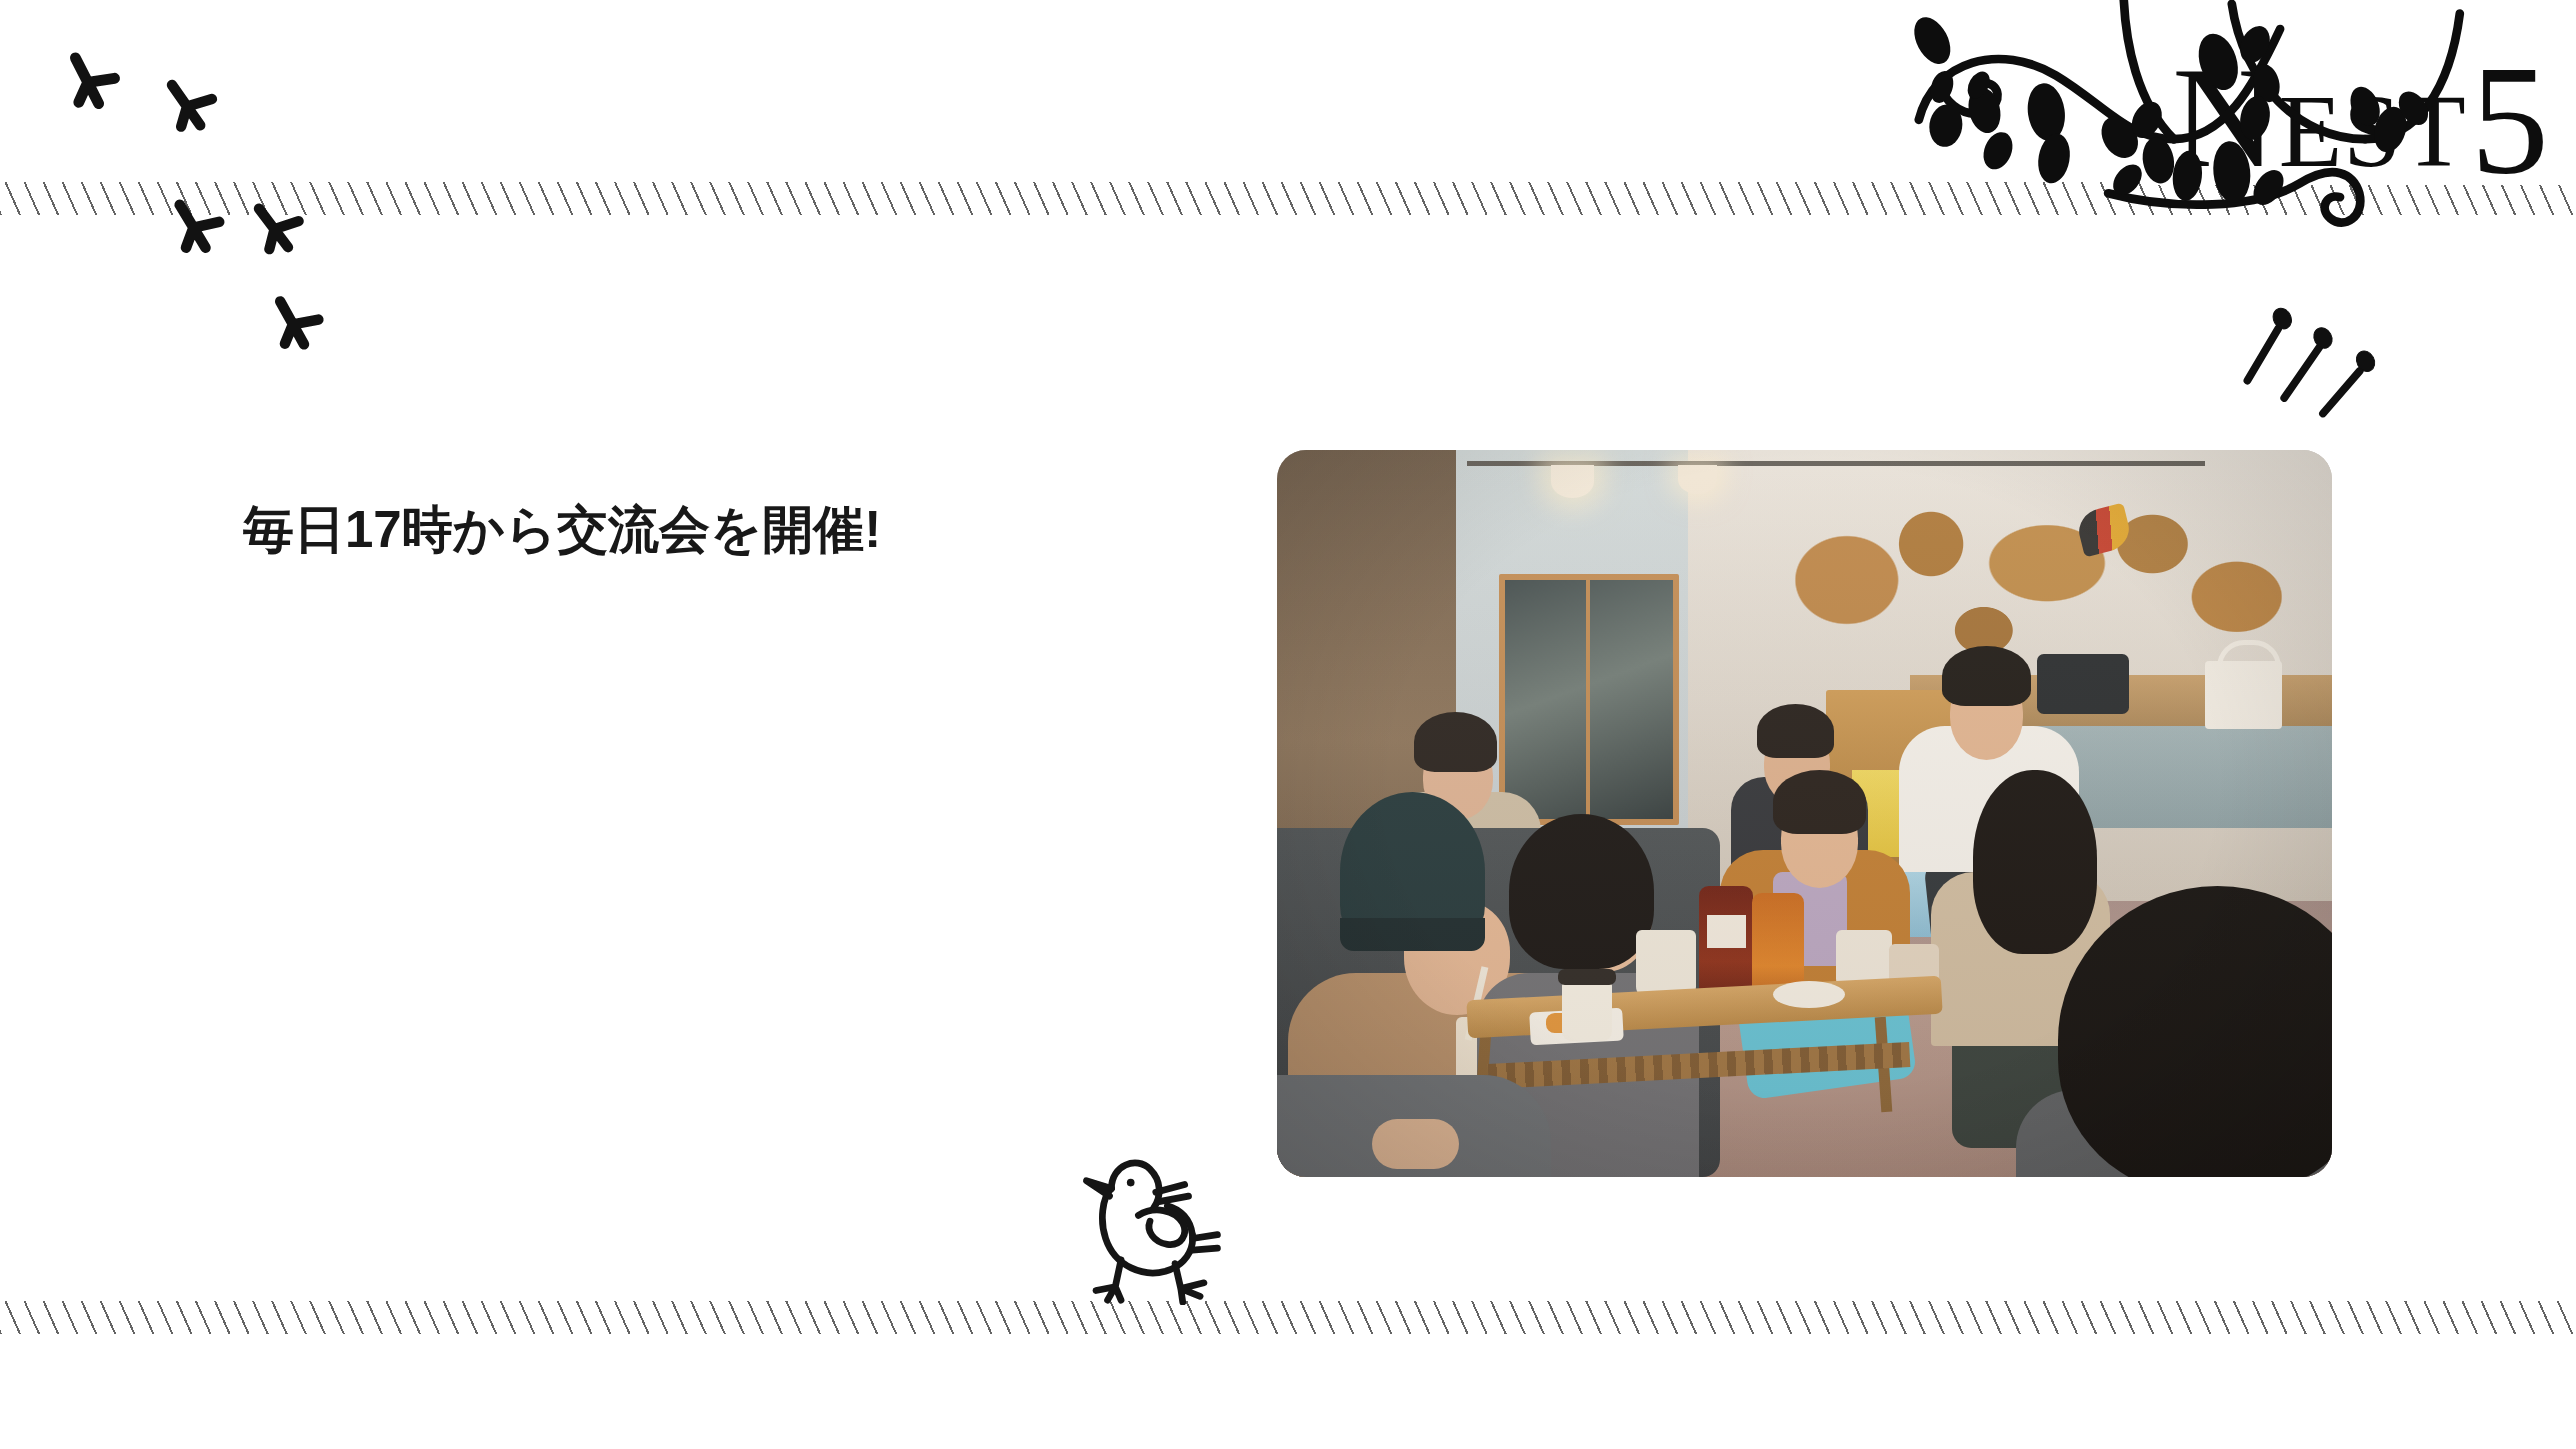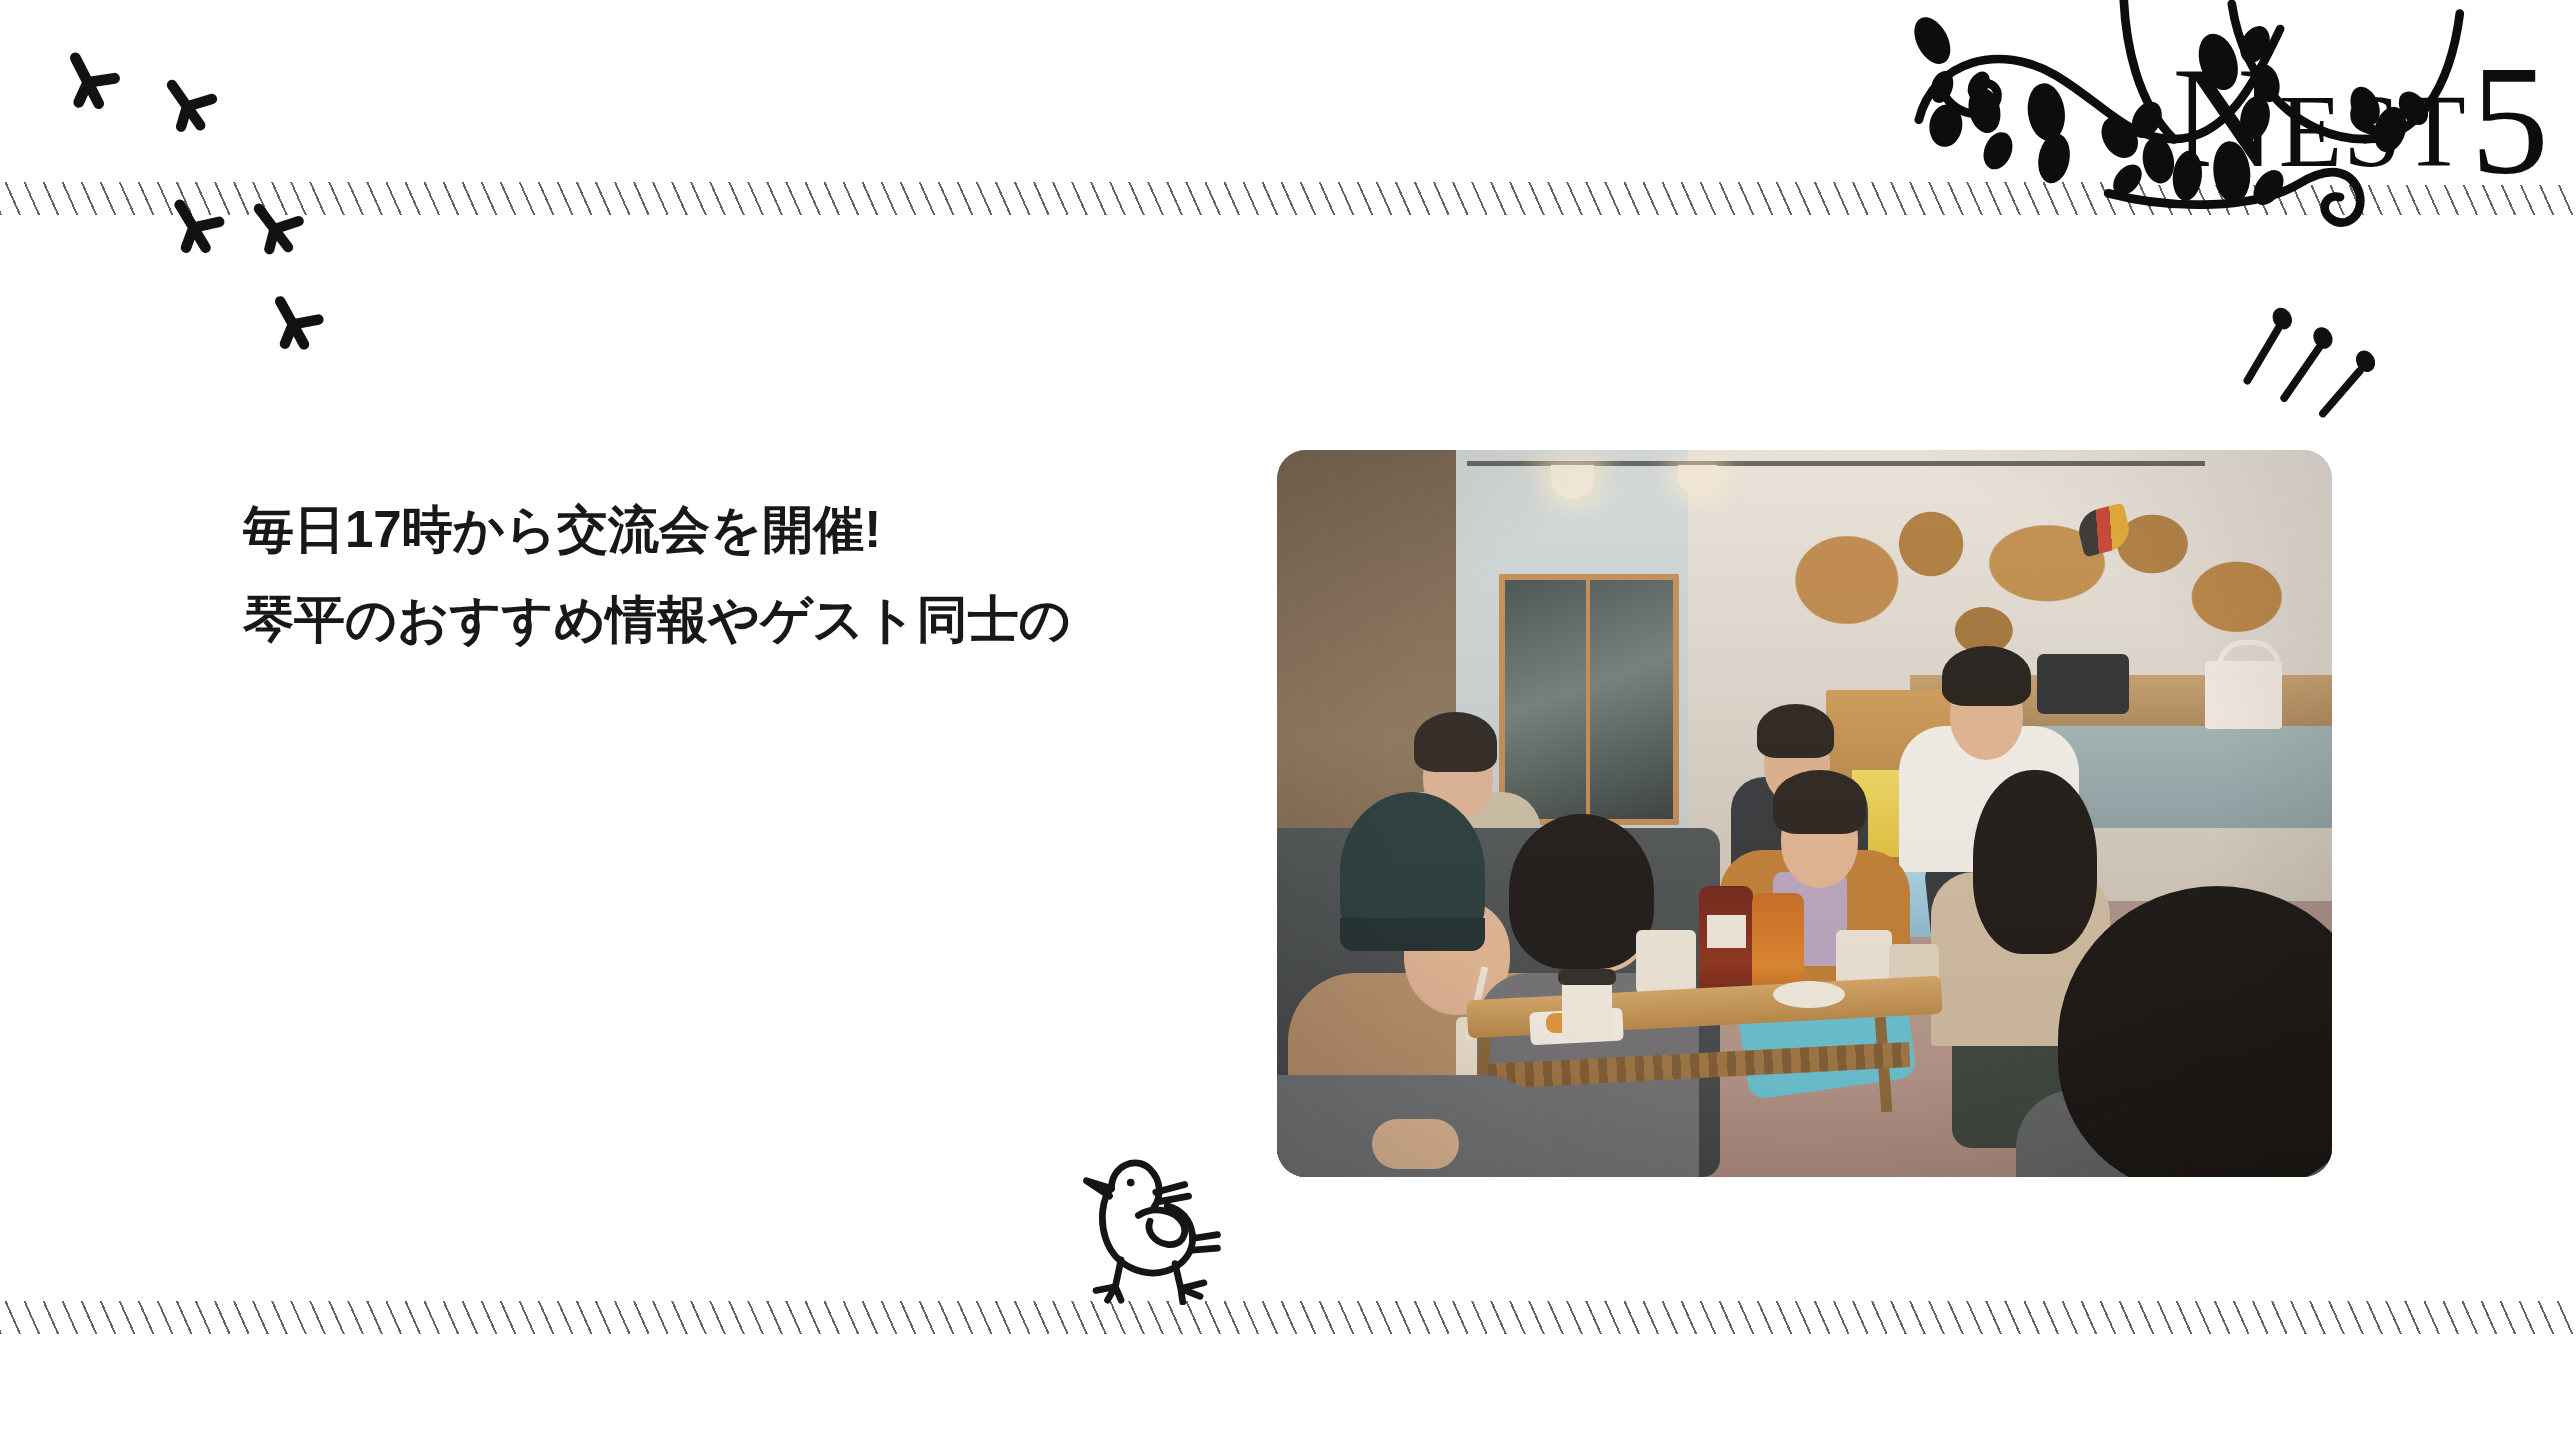--- a/index.html
+++ b/index.html
@@ -312,21 +312,20 @@
 
 <div class="hatch-rule hatch-top"></div>
 
 <div class="title-block">
   <div class="wordmark"><span class="cap">N</span><span class="sc">EST</span><span class="num">5</span></div>
 </div>
 
 <div class="copy-col">
   <div class="copy-ja">
     <div>毎日17時から交流会を開催!</div>
-    <div>琴平のおすすめ情報やゲスト同士の</div>
   </div>
 </div>
 
 <div class="photo-frame" aria-label="Guests sitting together in a guesthouse lounge with drinks on a low wooden table, a wooden world map on the wall behind them">
   <div class="photo-canvas">
     <div class="ph-wall-back"></div>
     <div class="ph-wall-plaster"></div>
     <div class="ph-rail"></div>
     <div class="ph-lamp1"></div>
     <div class="ph-lamp2"></div>

